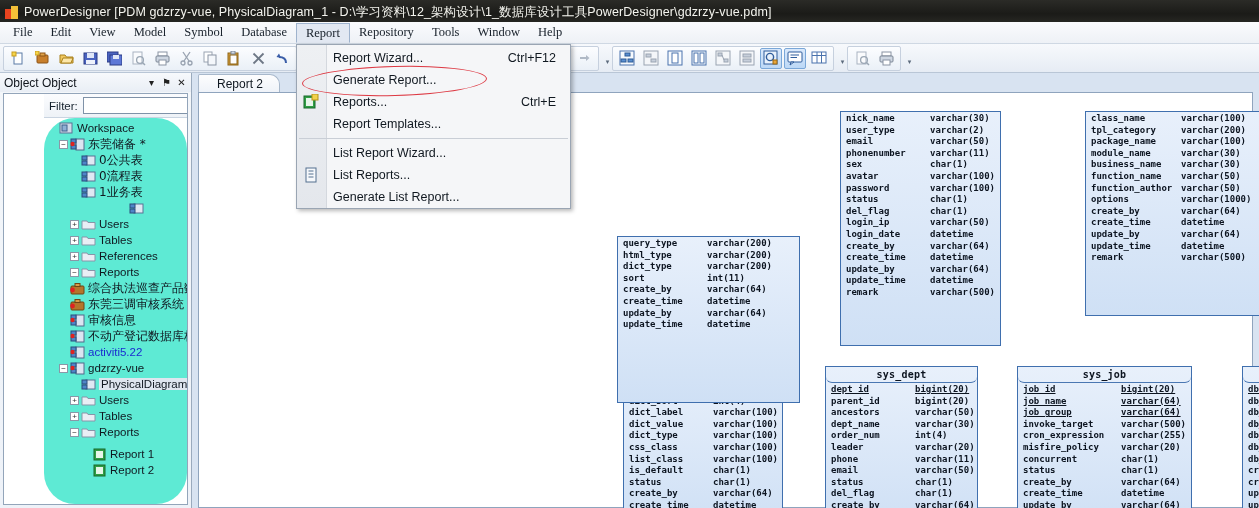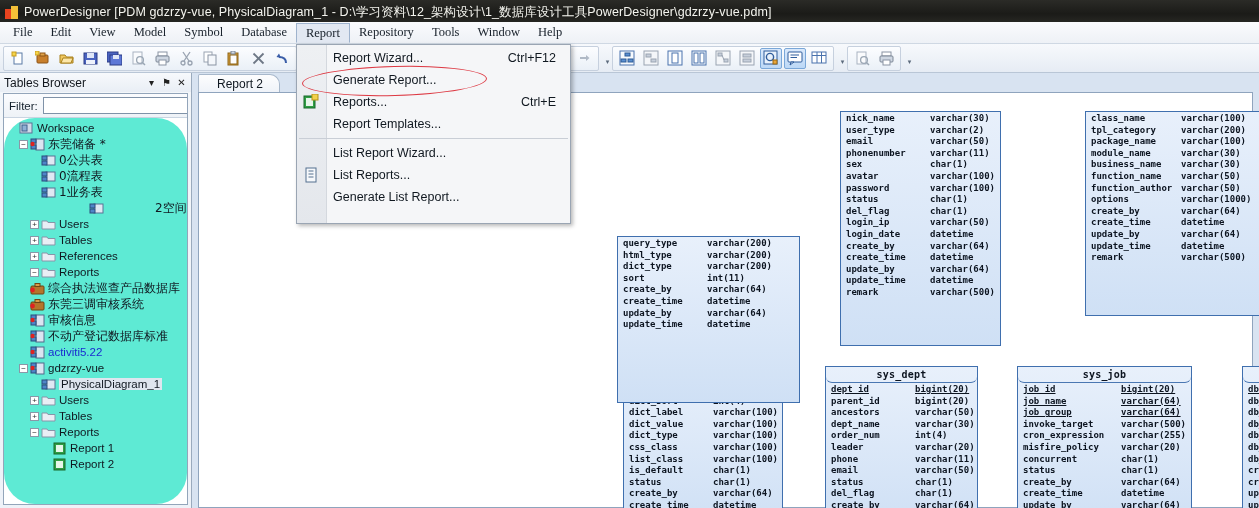--- a/index.html
+++ b/index.html
@@ -92,21 +92,21 @@
     height:19px; display:flex; align-items:center;
     padding:0 3px 0 4px; font-size:12px; color:#10151c;
     background: linear-gradient(180deg,#f7f9fc 0%,#e9eef5 100%);
   }
   .browser-head .bh-title { flex:1; white-space:nowrap; }
   .bh-btn { width:13px; height:14px; display:flex;align-items:center;justify-content:center;
             font-size:10px; color:#222; margin-left:2px;}
   .browser-inner {
     margin:1px 3px 3px 3px; flex:1;
     border:1px solid #93a5ba; background:#ffffff;
-    display:flex; flex-direction:column; overflow:hidden;
+    display:flex; flex-direction:column; overflow:hidden;padding-left:40px;
   }
   .filter-row {
     height:24px; display:flex; align-items:center; gap:5px;
     padding:0 5px; background:linear-gradient(180deg,#fbfcfe 0%,#eef2f7 100%);
     border-bottom:1px solid #c9d4e1;
   }
   .filter-row .lbl { font-size:11.5px; color:#14202c; }
   .filter-input {
     flex:1; height:17px; border:1px solid #7f92a8; background:#fff;
     font-size:11px; padding:0 3px; outline:none; font-family:"Liberation Sans",sans-serif;
@@ -182,21 +182,21 @@
   .tbl.wide .trow .c1 { width:98px; }
   .tbl.w2 .trow .c1 { width:90px; }
 
   
   .dropdown {
     position:absolute; left:296px; top:44px; width:275px;
     background:#f5f6f8;
     border:1px solid #9aa5b3;
     box-shadow:2px 2px 4px rgba(0,0,0,.28);
     z-index:40;
-    padding:2px 0 15px 0;
+    padding:2px 0 0 0;
   }
   .dropdown::before {
     content:""; position:absolute; left:0; top:0; width:29px; height:100%;
     background: linear-gradient(180deg,#eef0f3 0%,#e4e7ec 100%);
     border-right:1px solid #d4d8de;
   }
   .dd-item {
     position:relative; height:22px; display:flex; align-items:center;
     padding-left:36px; font-size:12.5px; color:#101820; z-index:2;
   }
@@ -486,21 +486,21 @@
             <rect x="1" y="5" width="13" height="6" rx="1" fill="#cfd7e2" stroke="#7d8796"></rect>
             <rect x="4" y="9" width="7" height="5" fill="#fff" stroke="#8a94a3"></rect>
           </svg>
       </div>
     </div>
     <div class="tb-drop">▾</div>
   </div>
 
   <div class="browser">
     <div class="browser-head">
-      <div class="bh-title">Tables Browser</div>
+      <div class="bh-title">Object Object</div>
       <div class="bh-btn">▾</div>
       <div class="bh-btn">⚑</div>
       <div class="bh-btn">✕</div>
     </div>
     <div class="browser-inner">
       <div class="filter-row">
         <span class="lbl">Filter:</span>
         <input class="filter-input" type="text" value="" style="">
 
       </div>
@@ -708,21 +708,21 @@
           </div>
           <div class="node" style="padding-left: 24px;">
             <span class="expander">−</span>
             <span class="ico">
               <svg width="15" height="13" viewBox="0 0 15 13">
                 <path d="M1 3h5l1 1.5h7V11H1z" fill="#e9eef5" stroke="#8795a8"></path>
               </svg>
             </span>
             <span class="lbl">Reports</span>
           </div>
-          <div class="node" style="padding-left: 35px;">
+          <div class="node" style="padding-left: 35px; margin-top: 6px;">
             <span class="expander blank"></span>
             <span class="ico">
               <svg width="15" height="13" viewBox="0 0 15 13">
                 <rect x="2" y="1" width="11" height="11" fill="#2f9e44" stroke="#18682b"></rect>
                 <rect x="4" y="3" width="7" height="7" fill="#e7f6ea"></rect>
               </svg>
             </span>
             <span class="lbl">Report 1</span>
           </div>
           <div class="node" style="padding-left: 35px;">

